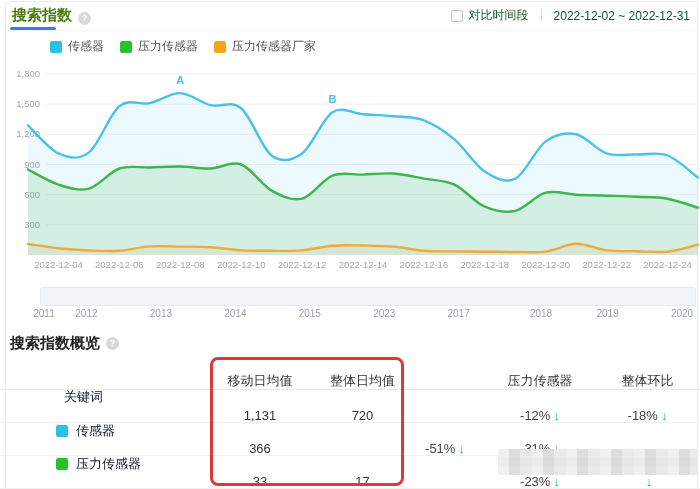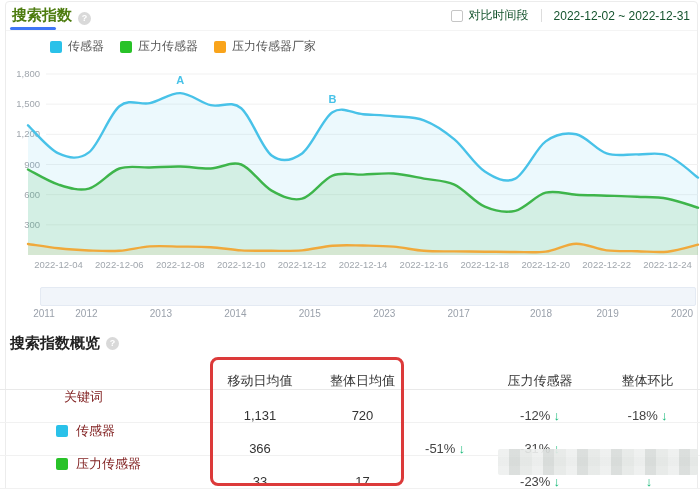--- a/index.html
+++ b/index.html
@@ -58,21 +58,21 @@
     font-size: 15px; font-weight: bold; color: #222;
     display: flex; align-items: center; gap: 6px;
   }
   
   .kw-table { position: absolute; left: 0; top: 356px; width: 700px; font-size: 13px; }
   .trow {
     display: grid; grid-template-columns: 200px 120px 85px 1fr 110px 105px;
     align-items: center; height: 33px; border-bottom: 1px solid #f1f1f1;
   }
   .trow.thead { height: 34px; color: #555; border-bottom: 1px solid #e9e9e9; }
-  .cell-kw { padding-left: 56px; display: flex; align-items: center; gap: 8px; color: #7f1d1d; margin-top: 32px; }
+  .cell-kw { padding-left: 56px; display: flex; align-items: center; gap: 8px; color: #0f172a; margin-top: 32px; }
   .thead .cell-kw { padding-left: 64px; }
   .cell-num { text-align: center; color: #333; }
   .cell-pct { text-align: center; color: #444; white-space: nowrap; }
   .arrow-down { color: #14b877; font-weight: bold; margin-left: 3px; }
   
   .red-box {
     position: absolute; left: 210px; top: 357px; width: 194px; height: 129px;
     border: 3px solid #dc3a3a; border-radius: 8px; pointer-events: none; z-index: 6;
   }
   .mosaic {

